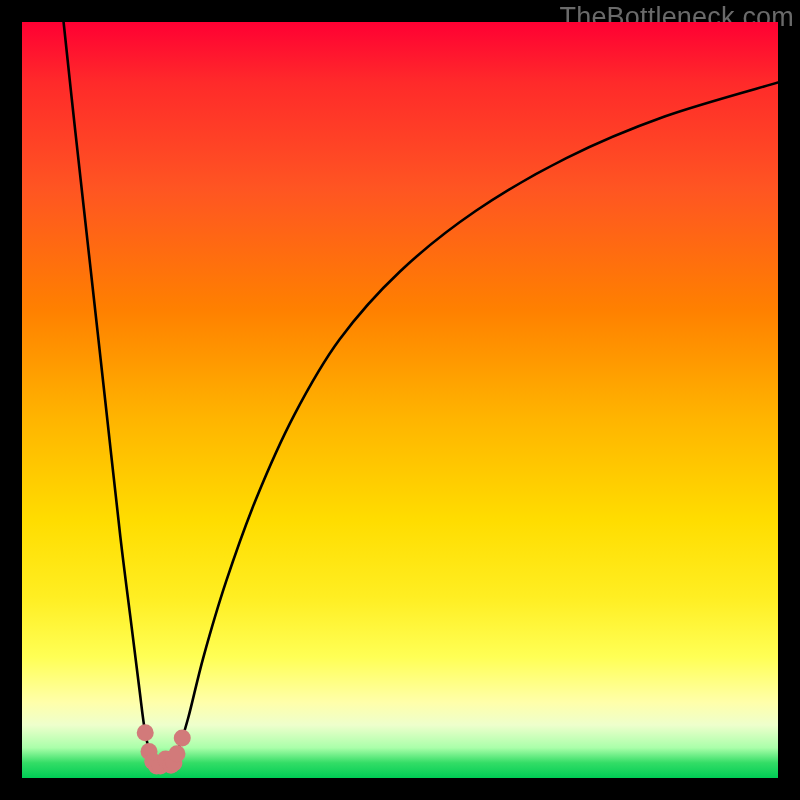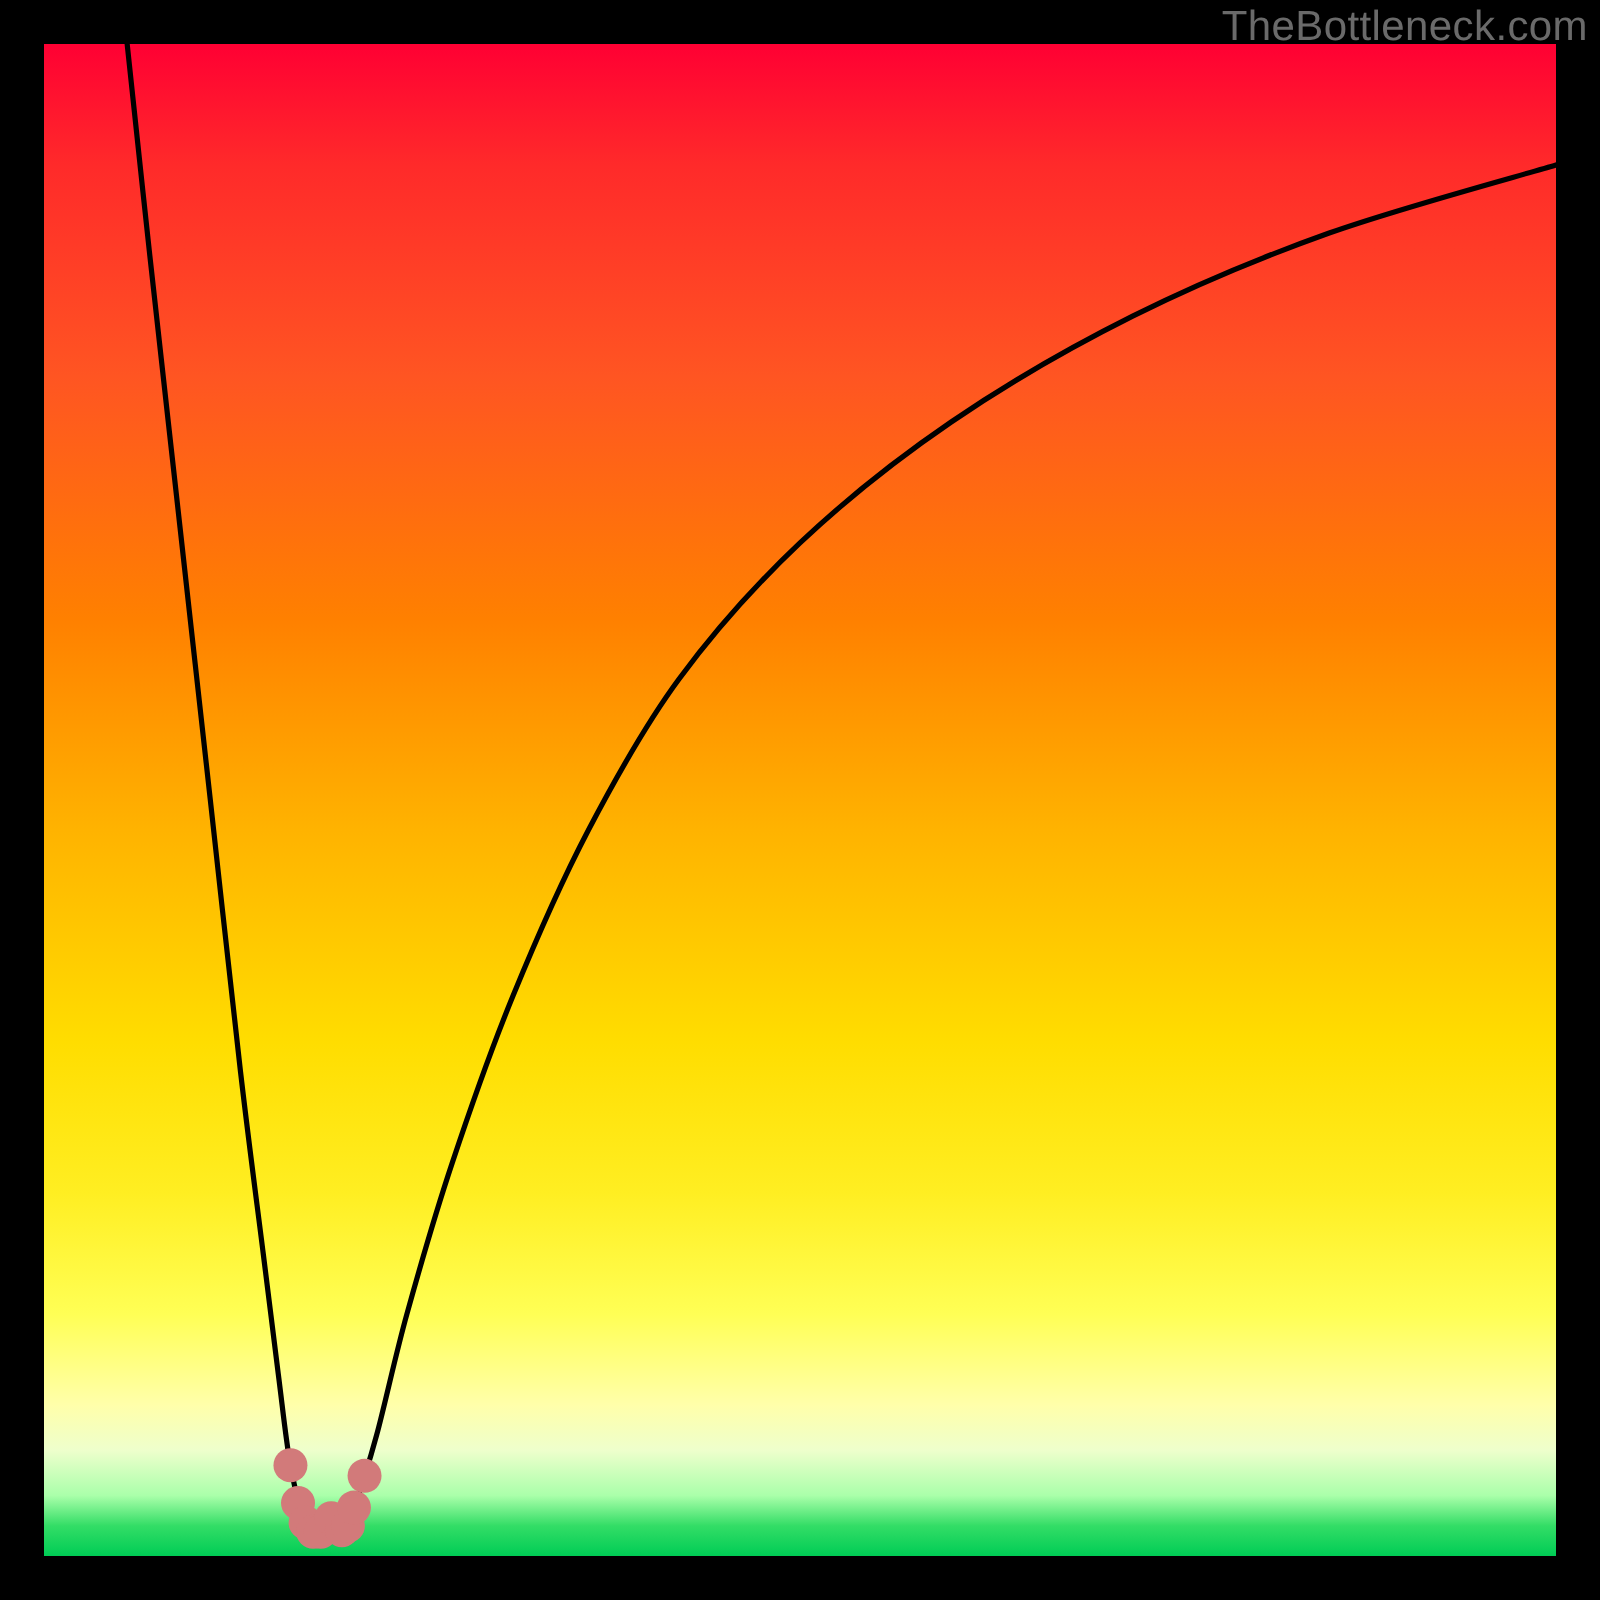--- a/index.html
+++ b/index.html
@@ -40,21 +40,21 @@
       #aaffaa 96%,
       #33dd66 98%,
       #00cc55 100%
     );
   }
   .watermark {
     position: absolute;
     top: 2px;
     right: 6px;
     color: #6a6a6a;
-    font-size: 21px;
+    font-size: 27px;
     font-weight: 400;
     letter-spacing: 0.2px;
     user-select: none;
     margin-left: 17px;
   }
   svg.curve {
     position: absolute;
     left: 0;
     top: 0;
     width: 756px;

